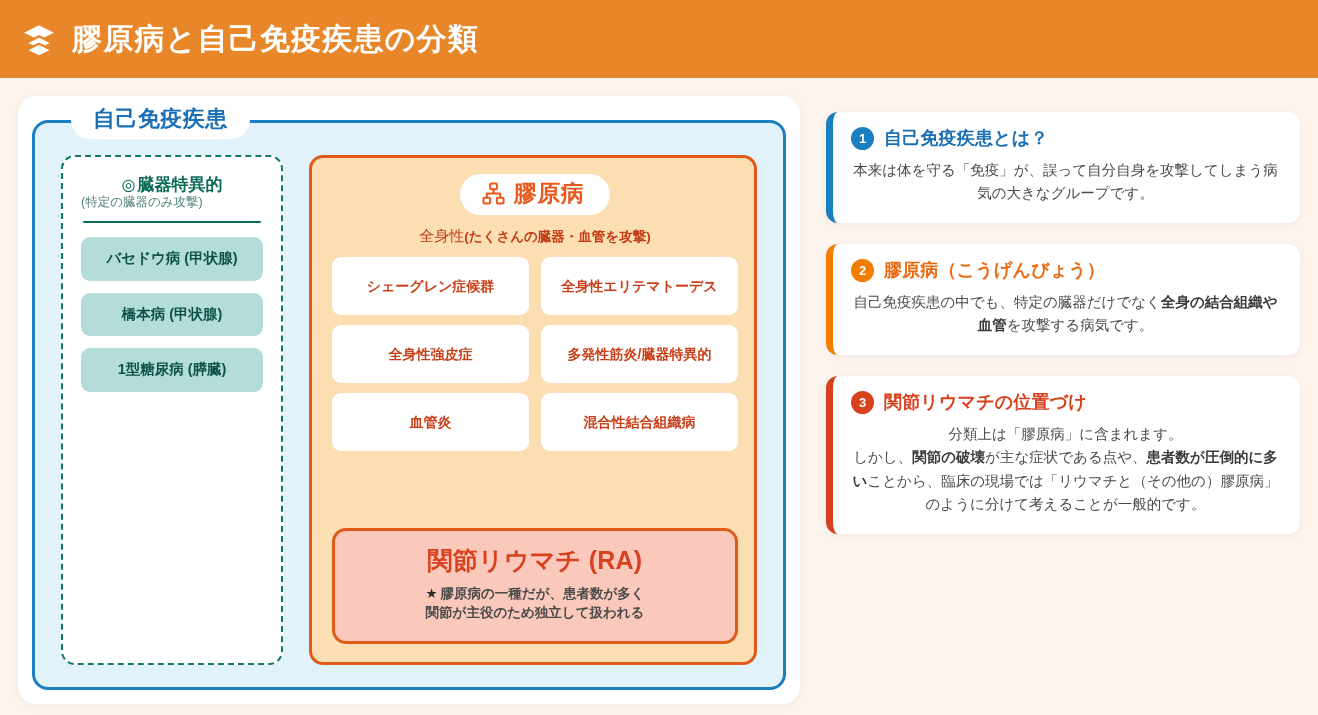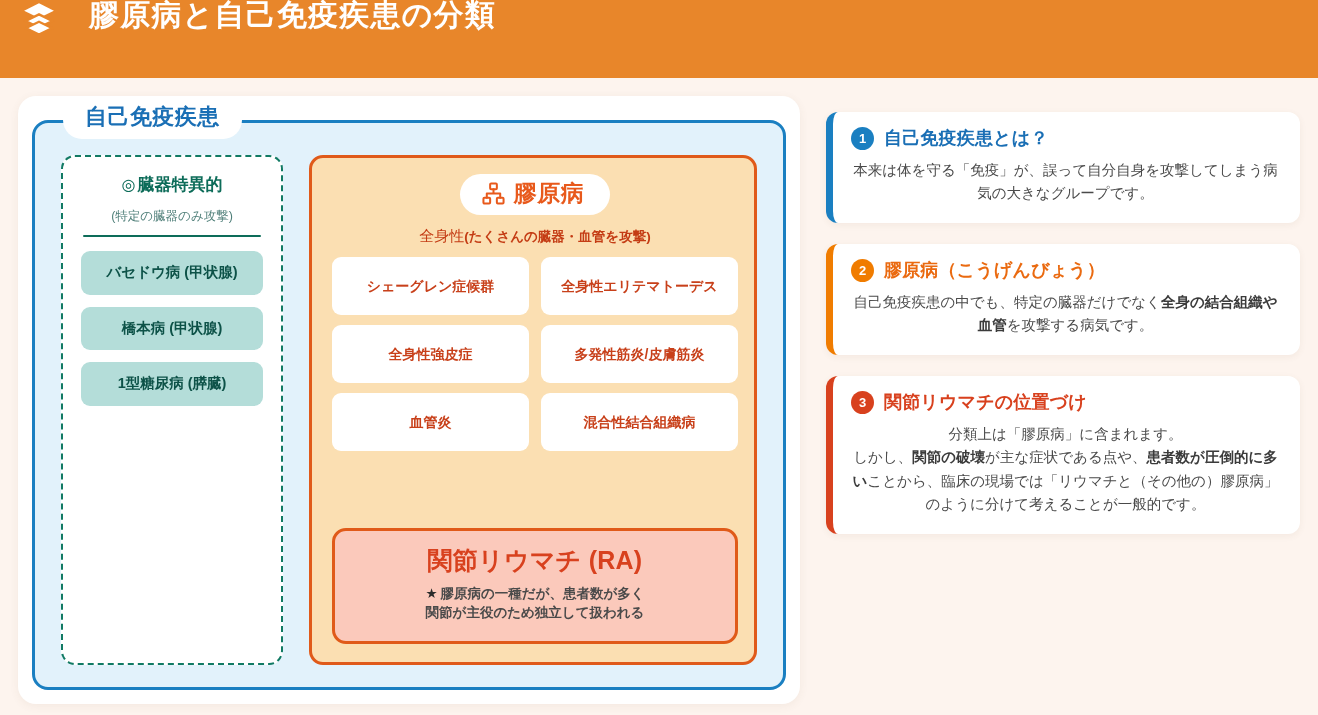--- a/index.html
+++ b/index.html
@@ -16,23 +16,23 @@
     background: #fdf4ee;
     color: #333;
     -webkit-font-smoothing: antialiased;
   }
 
   
   .header {
     height: 78px;
     background: #e8862a;
     display: flex;
-    align-items: flex-start;
+    align-items: center;
     padding: 0 0 0 22px;
-    gap: 33px;
+    gap: 16px;
   }
   .header-icon {
     width: 34px; height: 34px;
     flex: none;
     display: block;
   }
   .header-title {
     color: #ffffff;
     font-size: 30px;
     font-weight: 700;
@@ -68,32 +68,31 @@
     top: 24px;
     right: 14px;
     bottom: 14px;
     background: #e2f2fb;
     border: 3px solid #1a7fc1;
     border-radius: 16px;
   }
 
   .panel-tag {
     position: absolute;
-    left: 28px;
+    left: 36px;
     top: -22px;
     background: #ffffff;
     color: #1a6fb5;
     font-size: 22px;
     font-weight: 700;
     padding: 7px 22px 9px 22px;
     border-radius: 22px;
     line-height: 1;
     white-space: nowrap;
     letter-spacing: .02em;
-    font-family: Liberation Mono, monospace;
   }
 
   .panel-inner {
     position: absolute;
     left: 0; right: 0; top: 0; bottom: 0;
     display: flex;
     gap: 26px;
     padding: 32px 26px 22px 26px;
   }
 
@@ -109,24 +108,24 @@
   .organ-head {
     text-align: center;
     color: #0d6c59;
     font-size: 17px;
     font-weight: 700;
     line-height: 1.2;
     white-space: nowrap;
   }
   .organ-head .bullseye { font-size: 16px; margin-right: 2px; }
   .organ-sub {
-    text-align: center;
+    text-align: left;
     color: #4f7f79;
     font-size: 12.5px;
-    margin-top: 14px;
+    margin-top: 0;
     line-height: 1.2;
   }
   .organ-rule {
     height: 2px;
     background: #0d6c59;
     margin: 11px 2px 14px 2px;
     border-radius: 2px;
   }
   .organ-chip {
     background: #b4ddd9;
@@ -329,21 +328,21 @@
           </div>
 
           <div class="collagen-sub">
             <span class="strong">全身性</span><span class="paren">(たくさんの臓器・血管を攻撃)</span>
           </div>
 
           <div class="disease-grid">
             <div class="disease-card">シェーグレン症候群</div>
             <div class="disease-card">全身性エリテマトーデス</div>
             <div class="disease-card">全身性強皮症</div>
-            <div class="disease-card">多発性筋炎/皮膚筋炎</div>
+            <div class="disease-card">多発性筋炎/臓器特異的</div>
             <div class="disease-card">血管炎</div>
             <div class="disease-card">混合性結合組織病</div>
           </div>
 
           <div class="ra-box">
             <div class="ra-title">関節リウマチ (RA)</div>
             <div class="ra-note">
               <span class="star">★</span><span>膠原病の一種だが、患者数が多く</span><br>
               <span>関節が主役のため独立して扱われる</span>
             </div>

